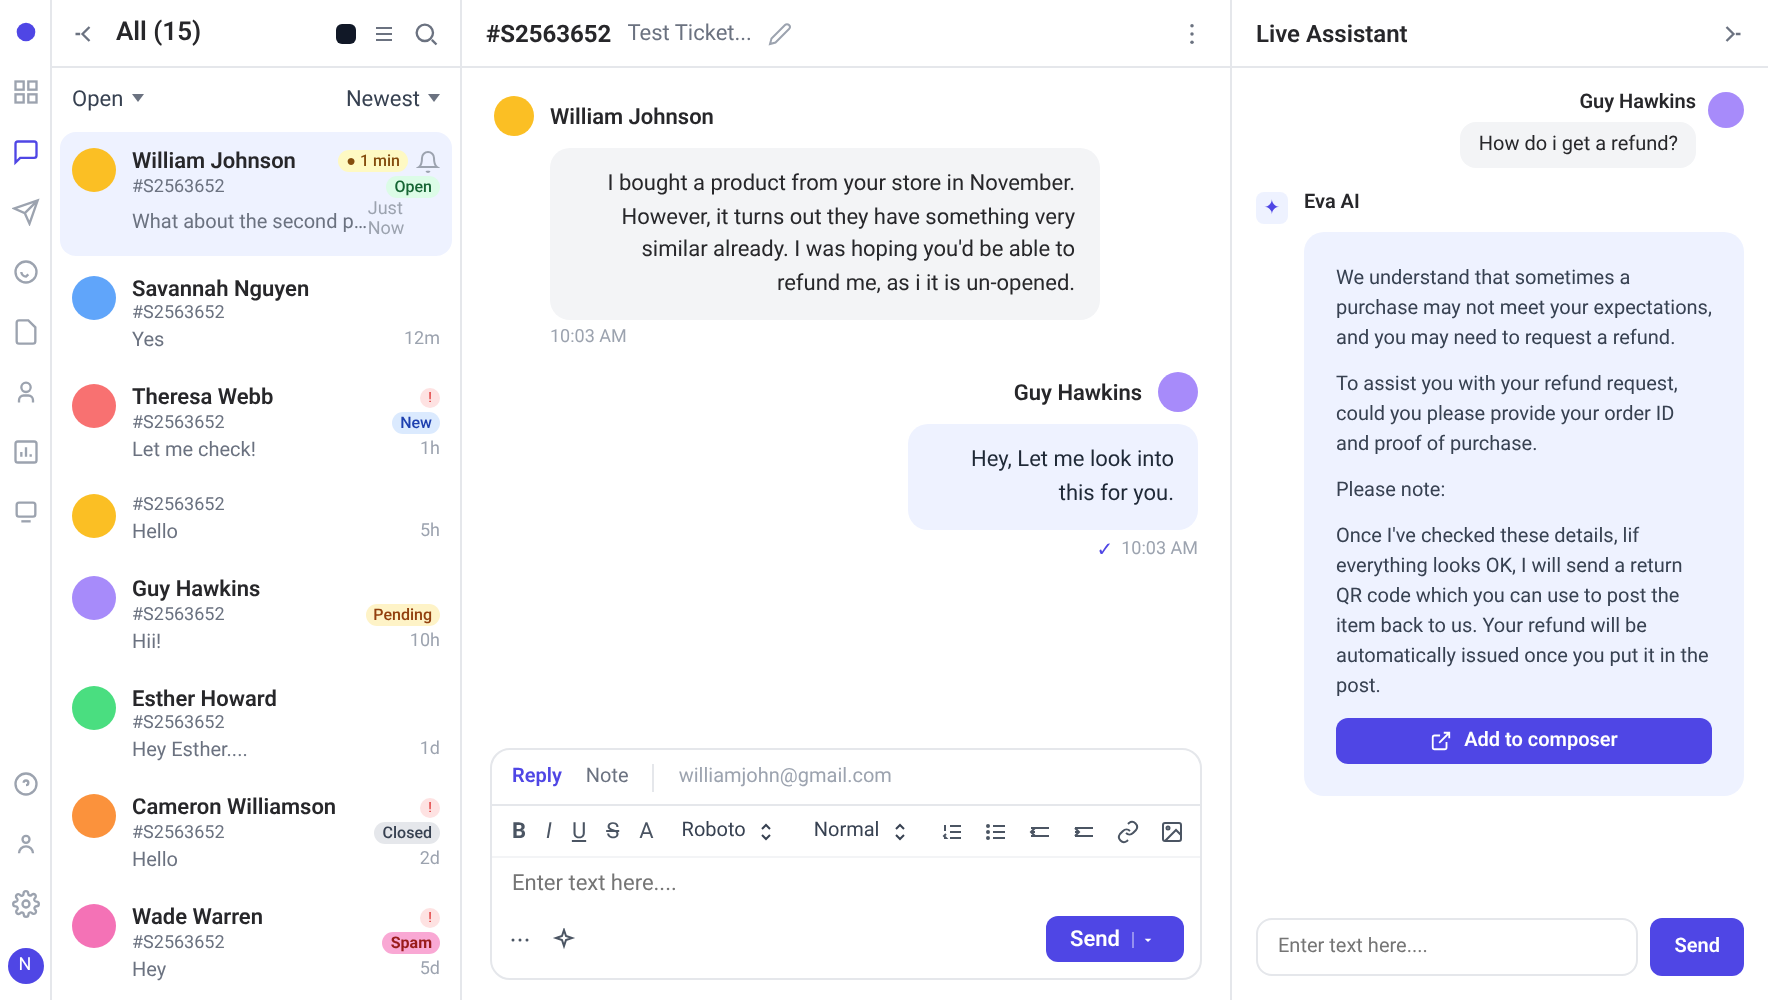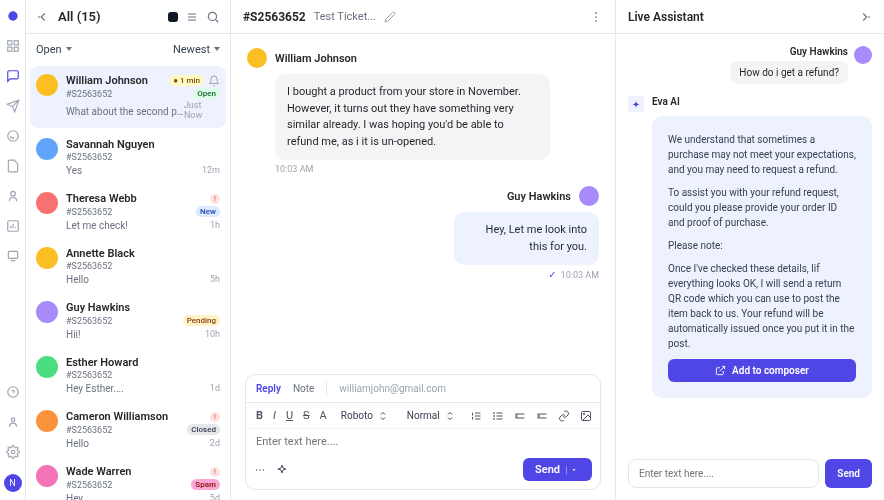--- a/index.html
+++ b/index.html
@@ -51,21 +51,21 @@
 .chat-header { height: 34px; border-bottom: 1px solid #e5e7eb; display: flex; align-items: center; padding: 0 12px; gap: 8px; }
 .ticket-id { font-weight: 700; font-size: 12px; }
 .ticket-name { font-size: 11px; color: #6b7280; }
 .pencil { width: 12px; height: 12px; color: #9ca3af; cursor: pointer; }
 .chat-header .kebab { margin-left: auto; width: 14px; height: 14px; color: #6b7280; cursor: pointer; }
 .thread { flex: 1; padding: 14px 16px; overflow-y: auto; display: flex; flex-direction: column; }
 .msg-sender { display: flex; align-items: center; gap: 8px; margin-bottom: 6px; }
 .msg-sender .av { width: 20px; height: 20px; border-radius: 50%; background: #fbbf24; }
 .msg-sender .nm { font-size: 11px; font-weight: 600; }
 .msg-bubble { max-width: 78%; padding: 10px 12px; border-radius: 10px; font-size: 11px; line-height: 1.5; }
-.msg-left .msg-bubble { background: #f3f4f6; margin-left: 28px; }
+.msg-left .msg-bubble { background: #f3f4f6; margin-left: 28px; text-align: right; }
 .msg-right { align-self: flex-end; text-align: right; }
 .msg-right .msg-sender { justify-content: flex-end; }
 .msg-right .msg-bubble { background: #eef2ff; color: #1f2937; display: inline-block; }
 .msg-time { font-size: 9px; color: #9ca3af; margin: 4px 0 12px 28px; }
 .msg-right .msg-time { margin: 4px 0 12px 0; display: flex; align-items: center; justify-content: flex-end; gap: 4px; }
 .check { color: #4f46e5; font-size: 10px; }
 
 .composer { border-top: 1px solid #e5e7eb; margin: 6px 14px 10px; border: 1px solid #e5e7eb; border-radius: 10px; overflow: hidden; }
 .composer-tabs { display: flex; align-items: center; border-bottom: 1px solid #e5e7eb; padding: 0 10px; height: 28px; gap: 12px; font-size: 10px; }
 .ctab { color: #6b7280; cursor: pointer; }
@@ -256,23 +256,20 @@
           </div>
         <div class="conv-mid">
             <span class="conv-preview">Let me check!</span>
             <span class="conv-time">1h</span>
           </div>
       </div>
     </div>
     <div class="conv-item">
       <div class="conv-avatar c4"></div>
       <div class="conv-body">
-        <div class="conv-top">
-            <span class="conv-name">Annette Black</span>
-          </div>
         <div class="conv-mid">
             <span class="conv-id">#S2563652</span>
           </div>
         <div class="conv-mid">
             <span class="conv-preview">Hello</span>
             <span class="conv-time">5h</span>
           </div>
       </div>
     </div>
     <div class="conv-item">

